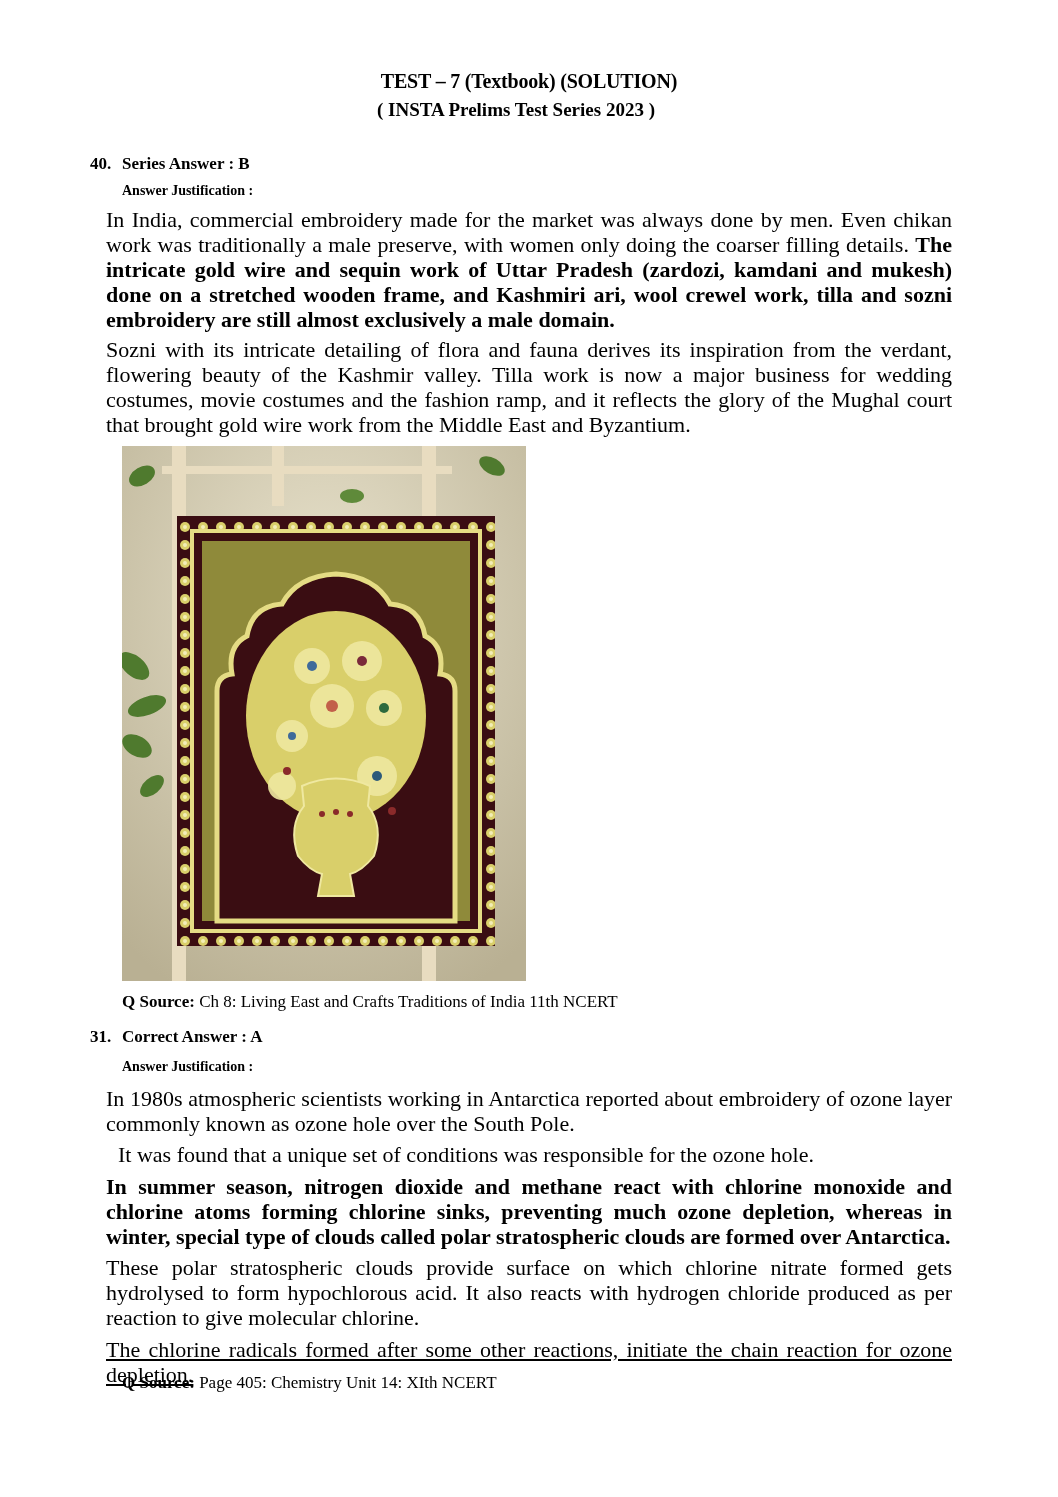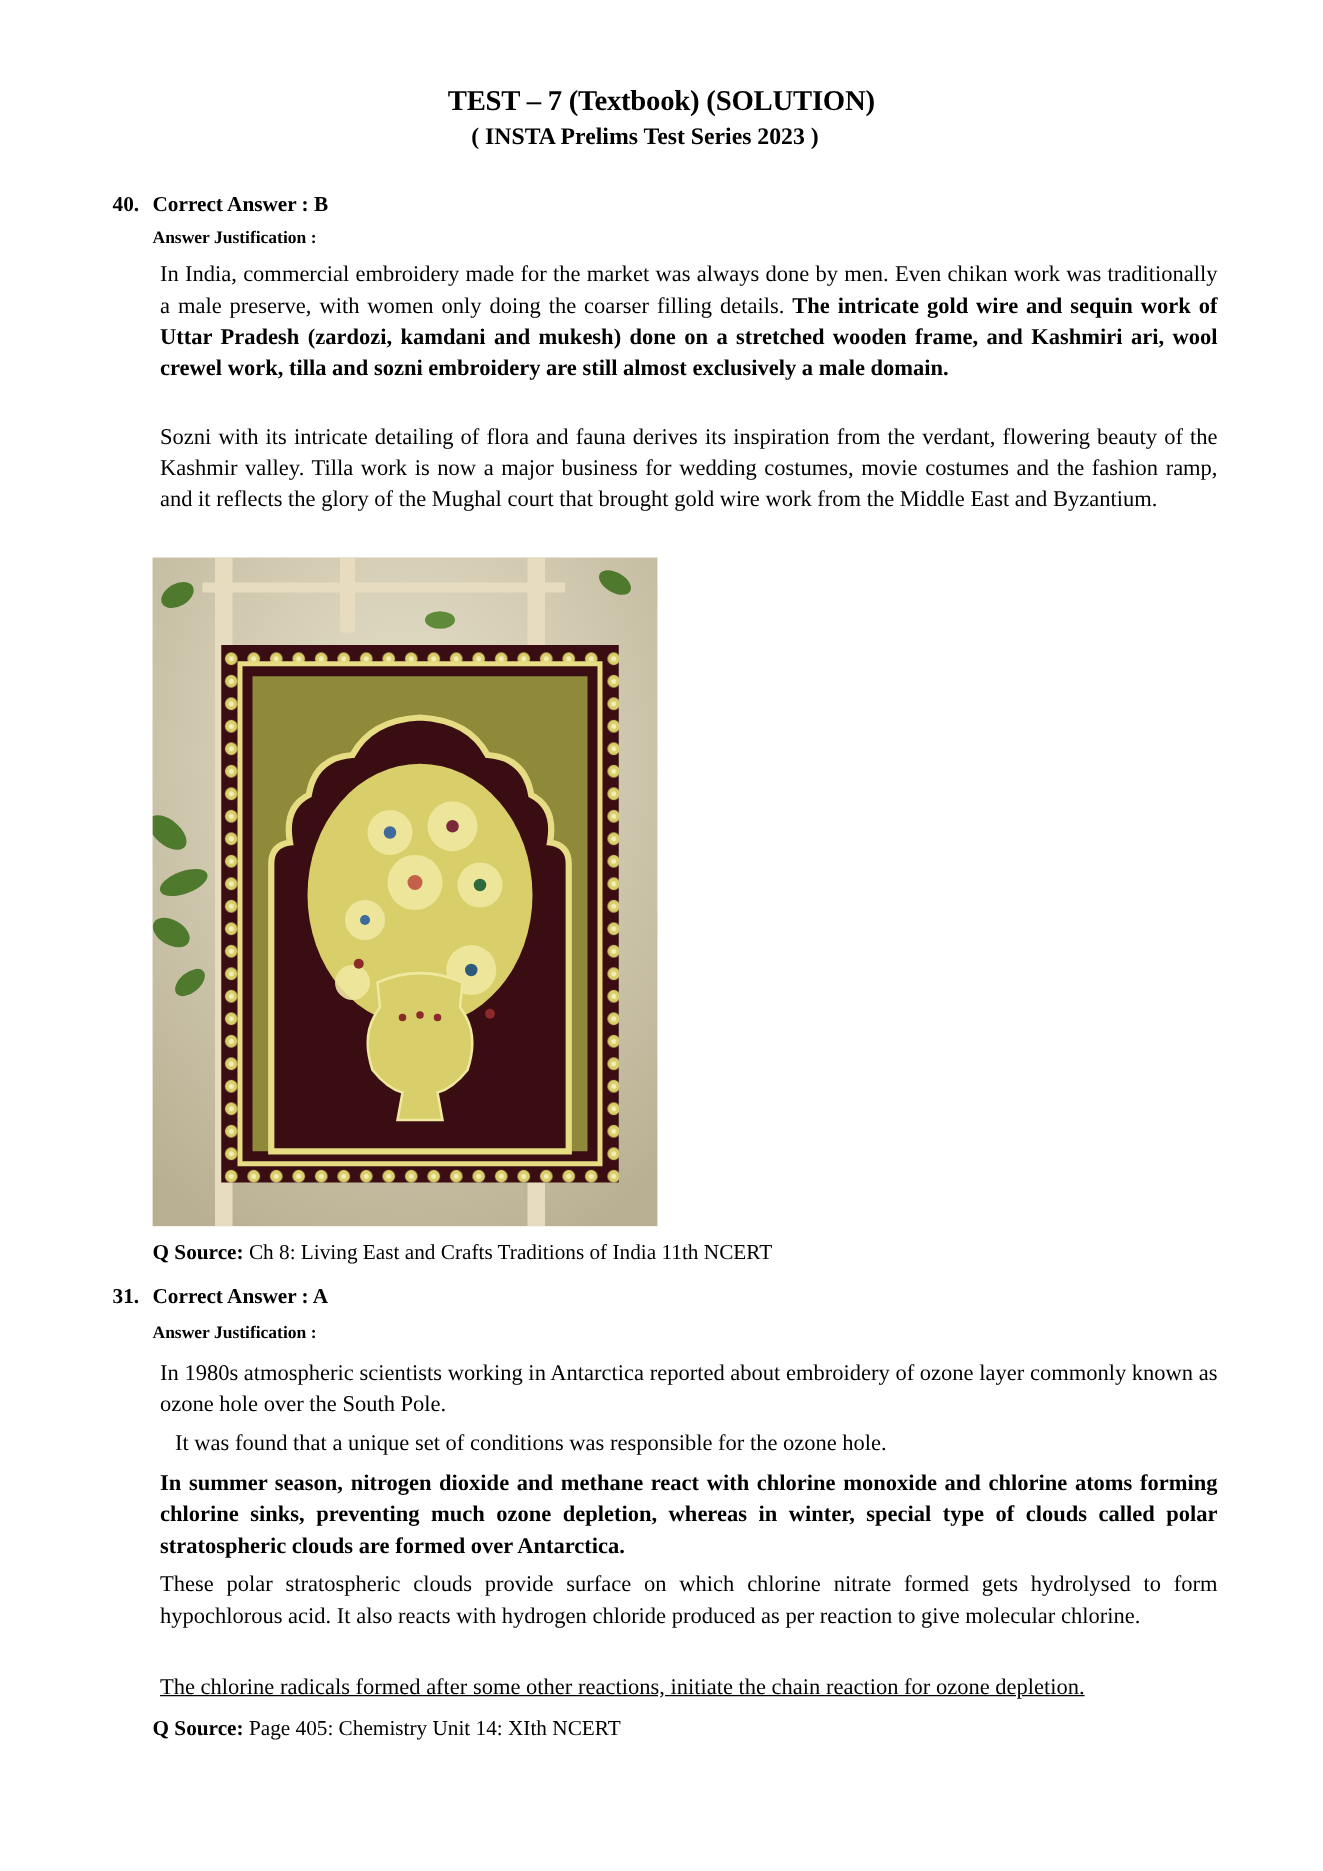--- a/index.html
+++ b/index.html
@@ -2,57 +2,57 @@
 <html><head>
 <meta charset="utf-8">
 <style>
   html, body { margin: 0; padding: 0; background: #ffffff; }
   body {
     width: 1058px; height: 1497px; position: relative; overflow: hidden;
     font-family: "Liberation Serif", "DejaVu Serif", serif; color: #000;
   }
   .title {
     position: absolute; left: 0; width: 1058px; top: 66px;
-    text-align: center; font-weight: bold; font-size: 23px; line-height: 30px;
+    text-align: center; font-weight: bold; font-size: 20px; line-height: 30px;
     letter-spacing: -0.2px;
   }
   .subtitle {
     position: absolute; left: 0; width: 1032px; top: 98px;
     text-align: center; font-weight: bold; font-size: 19px; line-height: 24px;
   }
   .qhead {
     position: absolute; left: 90px; font-weight: bold; font-size: 17px; line-height: 22px;
   }
   .qhead .num { display: inline-block; width: 32px; }
   .label {
     position: absolute; left: 122px; font-weight: bold; font-size: 14px; line-height: 22px;
   }
   .para {
-    position: absolute; left: 128px; width: 846px;
-    font-size: 18px; line-height: 25px; text-align: justify;
+    position: absolute; left: 106px; width: 846px;
+    font-size: 22px; line-height: 25px; text-align: justify;
   }
   .para b { font-weight: bold; }
   .src {
     position: absolute; left: 122px; font-size: 17px; line-height: 22px;
   }
   .src b { font-weight: bold; text-align: center; }
   .figure {
     position: absolute; left: 122px; top: 446px; width: 404px; height: 535px;
     overflow: hidden; background: #d8d0b8;
   }
   .figure svg { display: block; }
 </style>
 </head>
 <body>
 
 <div class="title">TEST – 7 (Textbook) (SOLUTION)</div>
 <div class="subtitle">( INSTA Prelims Test Series 2023 )</div>
 
 <div class="qhead" style="top:153px;">
-  <span class="num">40.</span><span>Correct Answer : B</span>
+  <span class="num">40.</span><span>Series Answer : B</span>
 </div>
 <div class="label" style="top:180px;">Answer Justification :</div>
 <div class="para" style="top:207px;">
   <span>In India, commercial embroidery made for the market was always done by men. Even chikan work was traditionally a male preserve, with women only doing the coarser filling details. </span><b>The intricate gold wire and sequin work of Uttar Pradesh (zardozi, kamdani and mukesh) done on a stretched wooden frame, and Kashmiri ari, wool crewel work, tilla and sozni embroidery are still almost exclusively a male domain.</b>
 </div>
 <div class="para" style="top:337px;">
   <span>Sozni with its intricate detailing of flora and fauna derives its inspiration from the verdant, flowering beauty of the Kashmir valley. Tilla work is now a major business for wedding costumes, movie costumes and the fashion ramp, and it reflects the glory of the Mughal court that brought gold wire work from the Middle East and Byzantium.</span>
 </div>
 
 <div class="figure">

